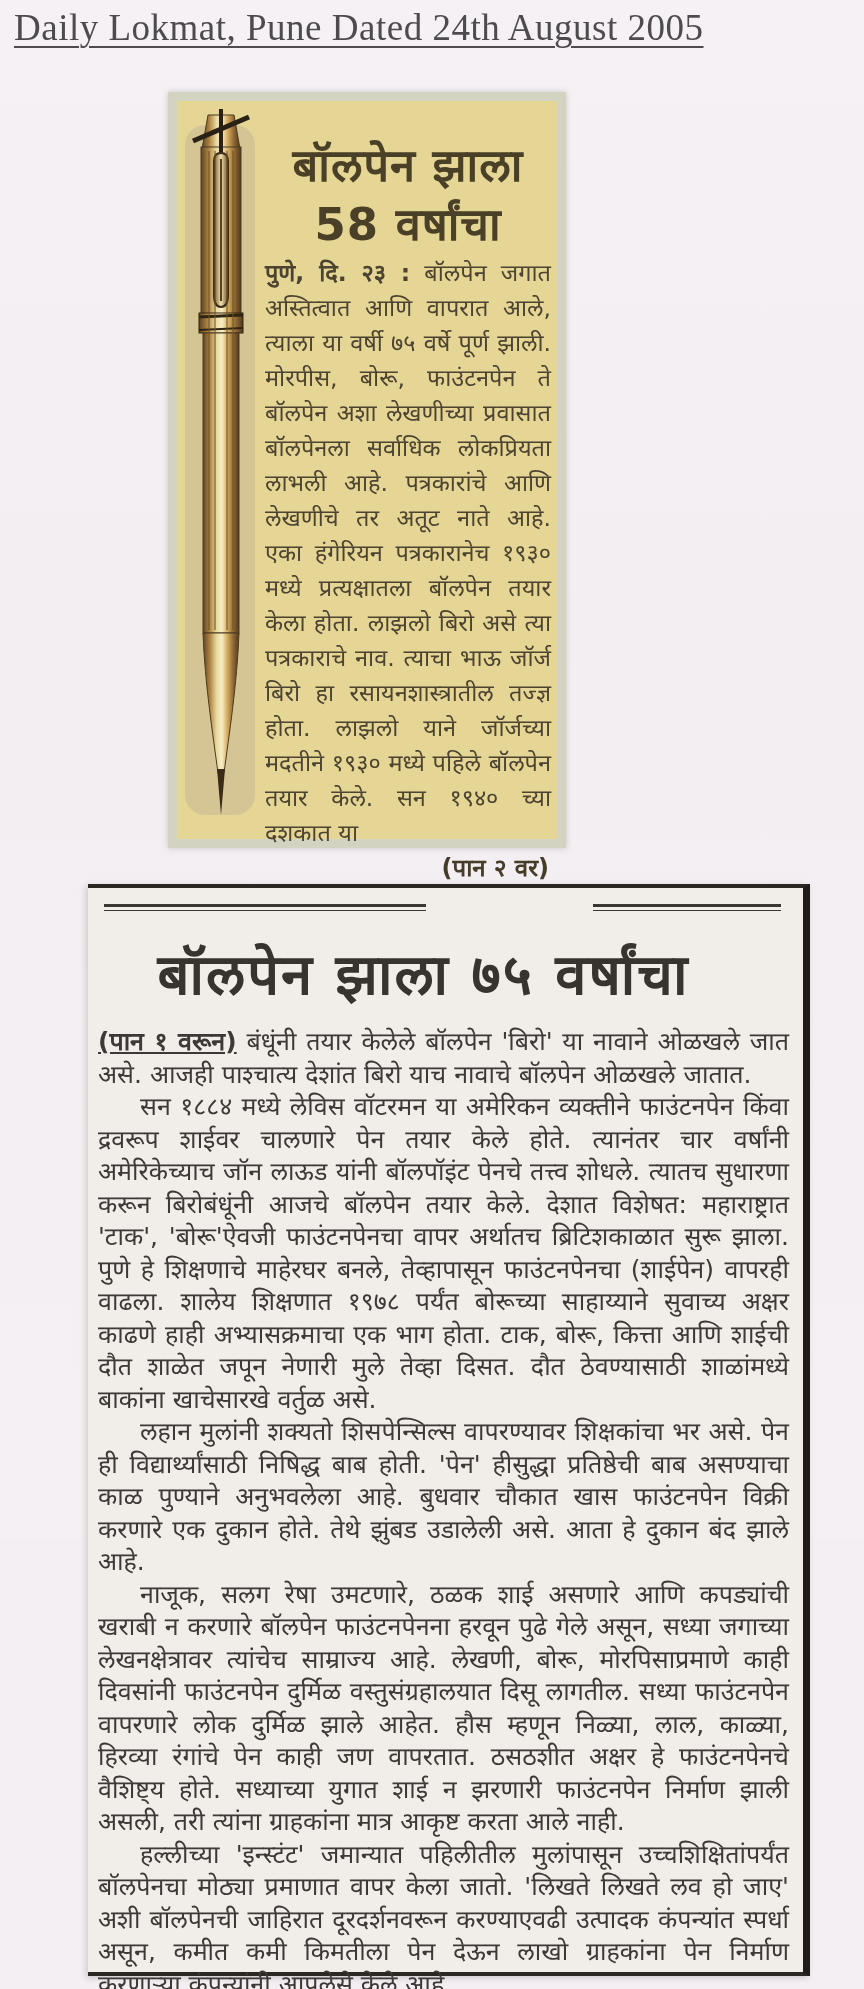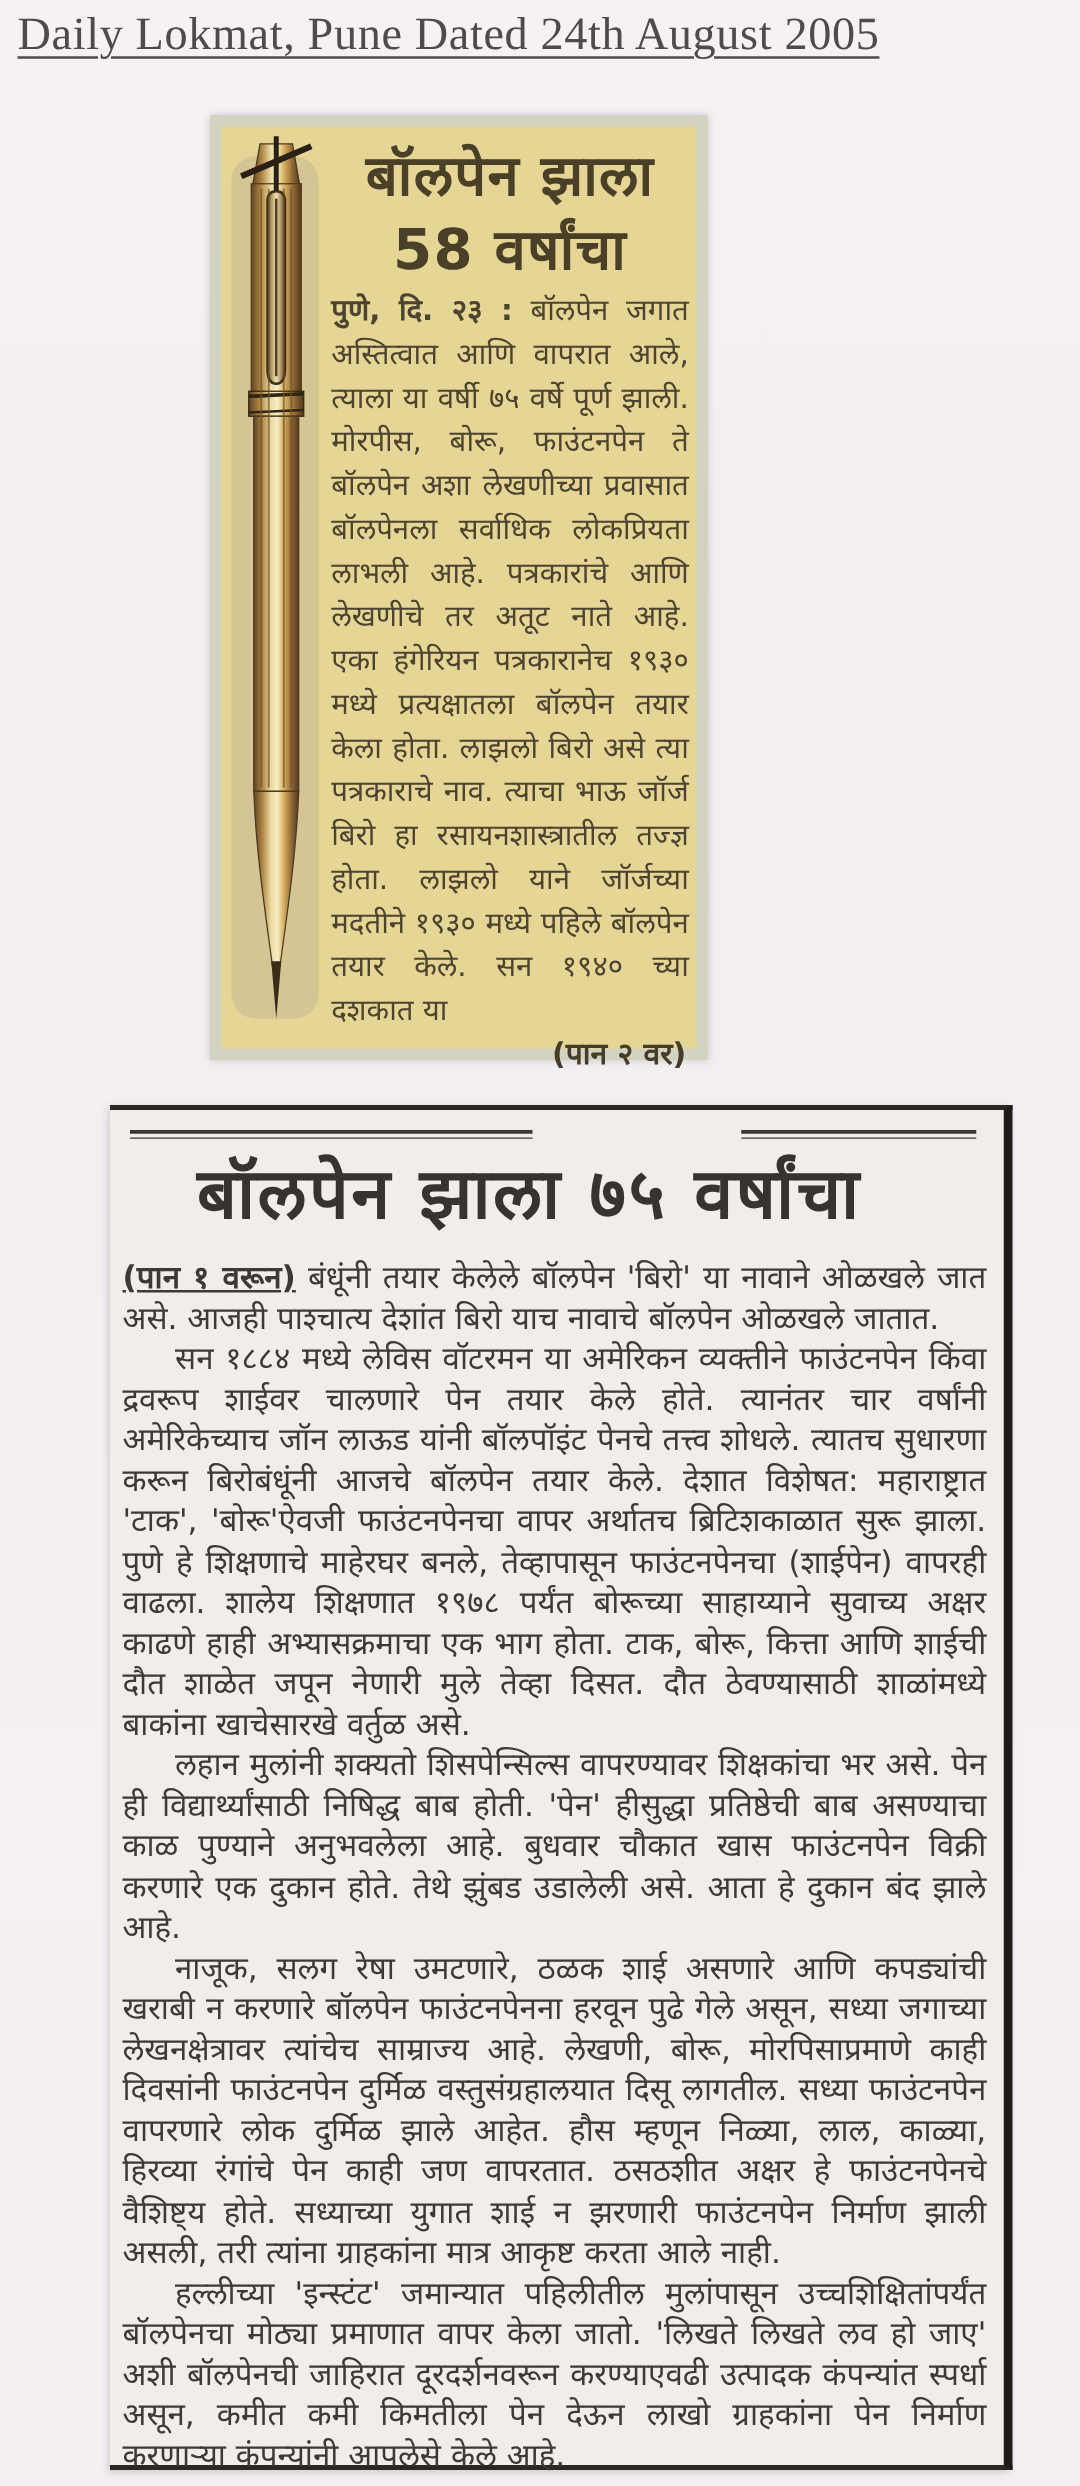--- a/index.html
+++ b/index.html
@@ -47,21 +47,21 @@
     left: 0; top: 4px;
     width: 88px; height: 726px;
   }
   .c1-text {
     position: absolute;
     left: 88px; top: 0;
     width: 286px; height: 100%;
     color: #4e4633;
   }
   .c1-headline {
-    margin-top: 11px;
+    margin-top: 36px;
     font-size: 45px;
     line-height: 1.3;
     font-weight: bold;
     color: #4a4027;
     text-align: center;
     letter-spacing: 1px;
   }
   .c1-byline {
     margin-top: 6px;
     text-align: center;
@@ -104,21 +104,21 @@
   }
   .rule {
     position: absolute; top: 0;
     height: 3px;
     border-top: 3px solid #3a3631;
     border-bottom: 1px solid #3a3631;
   }
   .rule.left  { left: 6px;  width: 322px; }
   .rule.right { right: 8px; width: 188px; }
   .c2-headline {
-    margin-top: 2px;
+    margin-top: 22px;
     text-align: center;
     font-size: 56px;
     font-weight: bold;
     letter-spacing: 2px;
     color: #37332f;
     padding-right: 40px;
   }
   .c2-body {
     margin-top: 16px;
     font-size: 25px;

